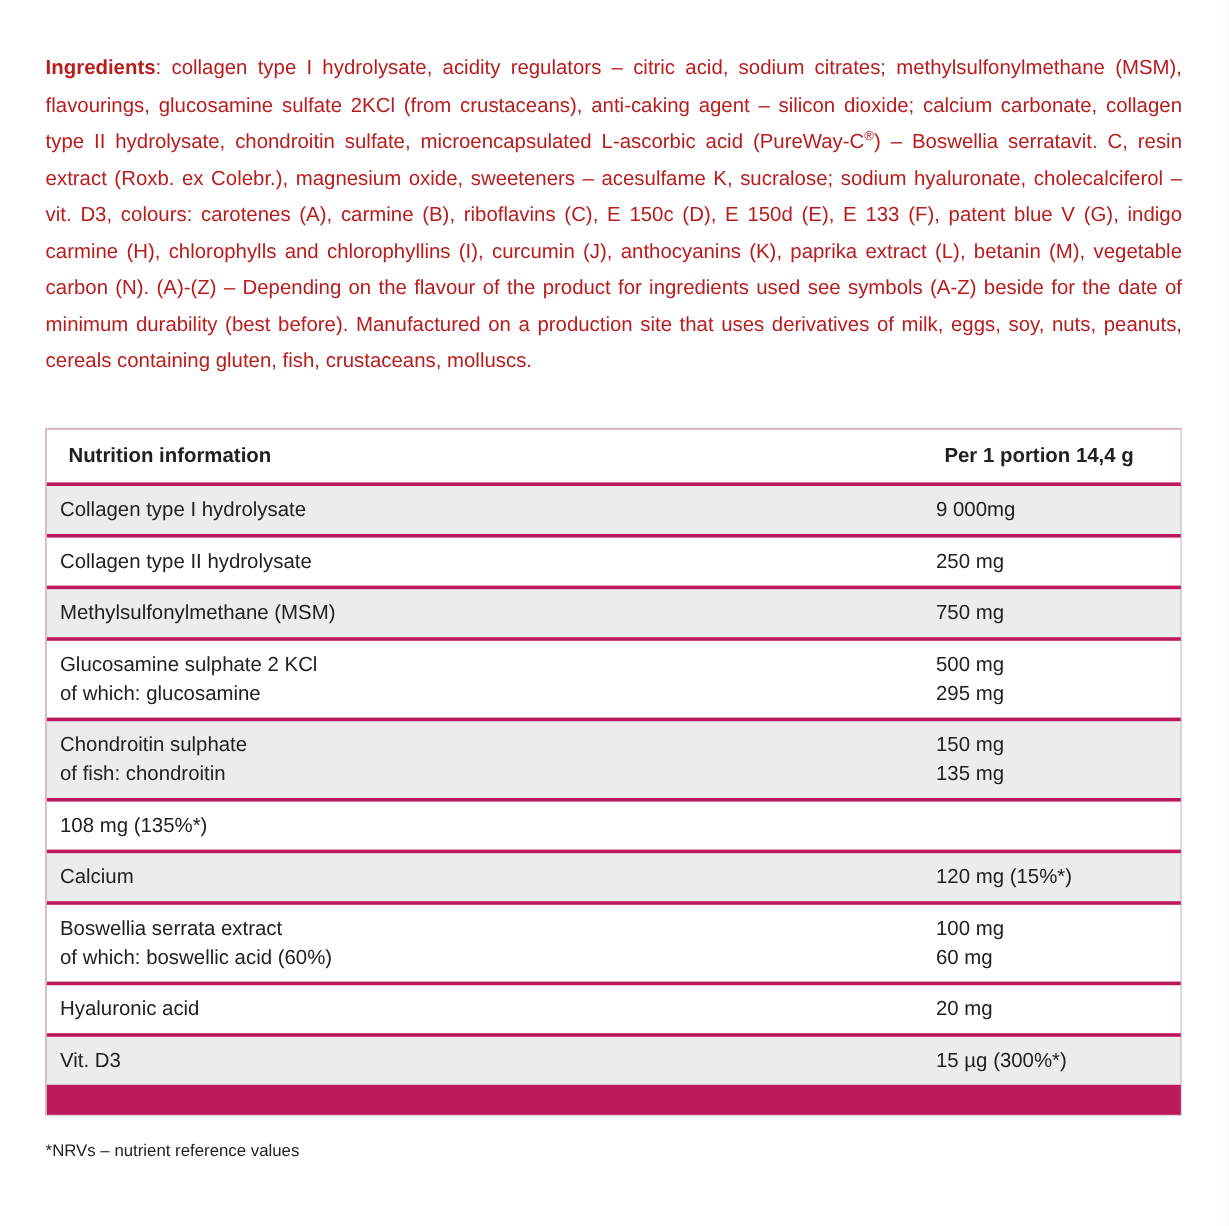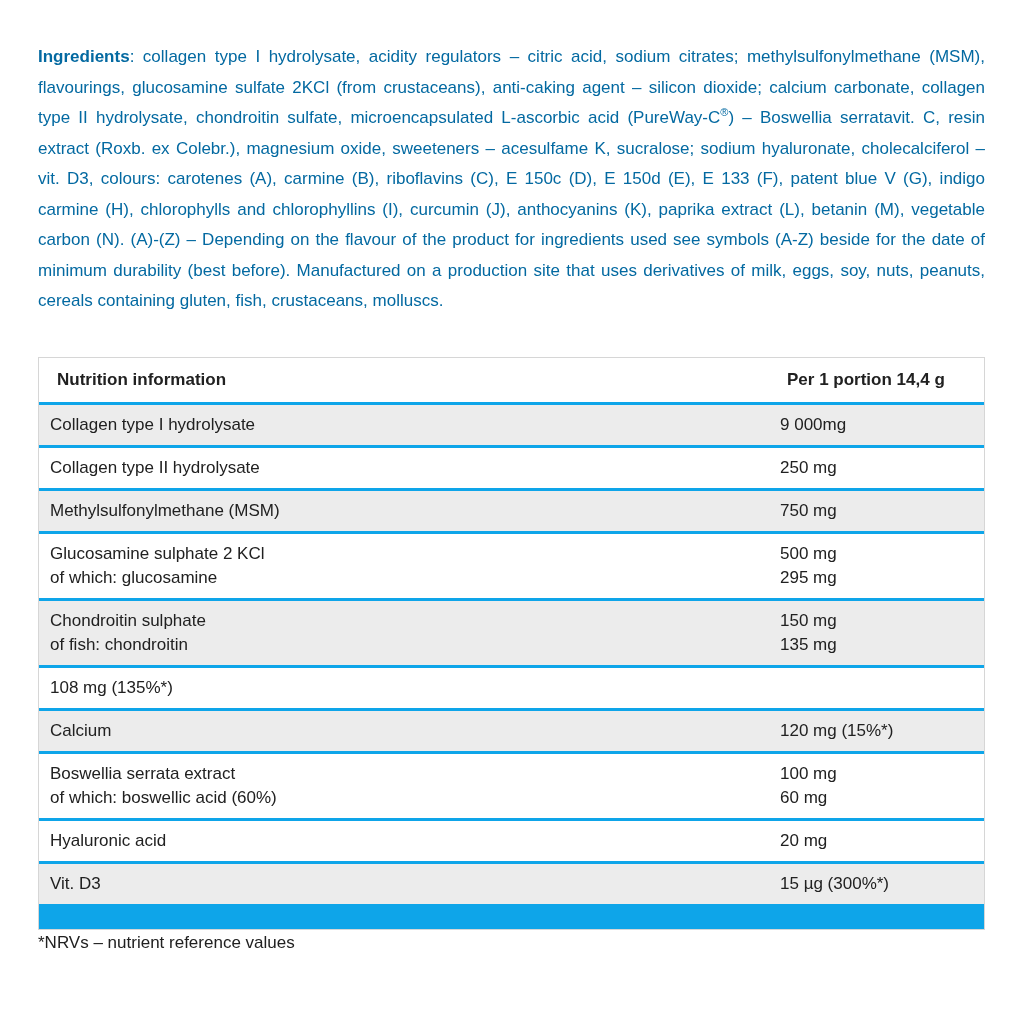--- a/index.html
+++ b/index.html
@@ -11,48 +11,48 @@
   }
   .page {
     width: 1024px; height: 1022px;
     padding: 42px 39px 0 38px;
   }
   .ingredients {
     margin: 0;
     font-size: 17px;
     line-height: 30.5px;
     text-align: justify;
-    color: #0369a1;
+    color: #b91c1c;
   }
   .ingredients b { font-weight: 700; }
   sup { font-size: 11px; line-height: 0; }
   .table-wrap {
     margin-top: 40px;
     border: 1px solid #d6d6d6;
     padding-bottom: 22px;
-    background: #0ea5e9;
+    background: #be185d;
   }
   .t-row {
     display: grid;
     grid-template-columns: 730px 1fr;
     padding: 8px 11px;
     margin-bottom: 3px;
     font-size: 17px;
     line-height: 24px;
     background: #ffffff;
   }
   .t-row.header {
     font-weight: 700;
     padding: 10px 18px;
   }
   .t-row.shaded { background: #ececec; }
   .cell { min-width: 0; }
   .footnote {
-    margin-top: 2px;
-    font-size: 17px;
+    margin-top: 17px;
+    font-size: 14px;
     line-height: 22px;
   }
 </style>
 </head>
 <body>
 
 <div class="page">
 
   <p class="ingredients"><b>Ingredients</b><span>: collagen type I hydrolysate, acidity regulators – citric acid, sodium citrates; methylsulfonylmethane (MSM), flavourings, glucosamine sulfate 2KCl (from crustaceans), anti-caking agent – silicon dioxide; calcium carbonate, collagen type II hydrolysate, chondroitin sulfate, microencapsulated L-ascorbic acid (PureWay-C<sup>®</sup>) – Boswellia serratavit. C, resin extract (Roxb. ex Colebr.), magnesium oxide, sweeteners – acesulfame K, sucralose; sodium hyaluronate, cholecalciferol – vit. D3, colours: carotenes (A), carmine (B), riboflavins (C), E 150c (D), E 150d (E), E 133 (F), patent blue V (G), indigo carmine (H), chlorophylls and chlorophyllins (I), curcumin (J), anthocyanins (K), paprika extract (L), betanin (M), vegetable carbon (N). (A)-(Z) – Depending on the flavour of the product for ingredients used see symbols (A-Z) beside for the date of minimum durability (best before). Manufactured on a production site that uses derivatives of milk, eggs, soy, nuts, peanuts, cereals containing gluten, fish, crustaceans, molluscs.</span></p>
 

